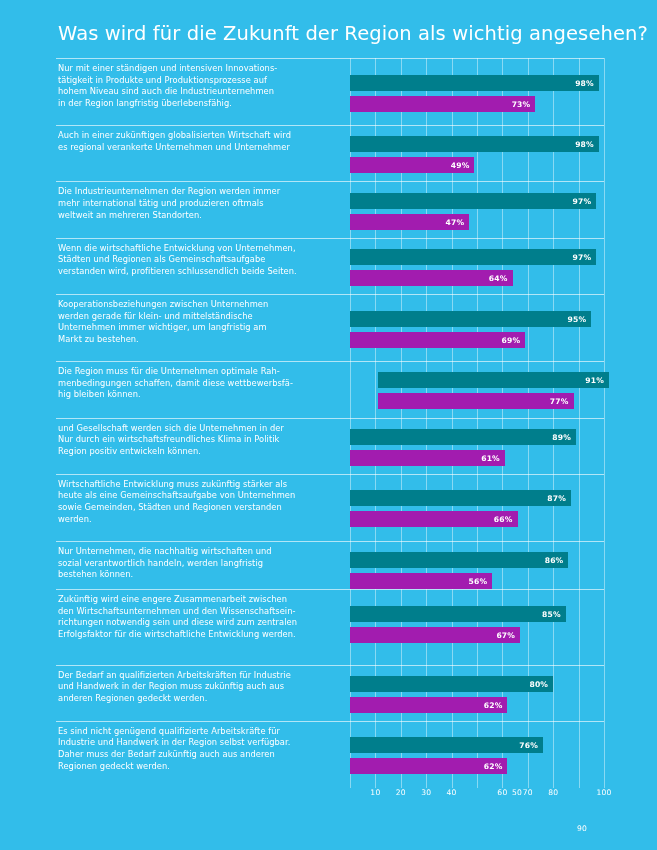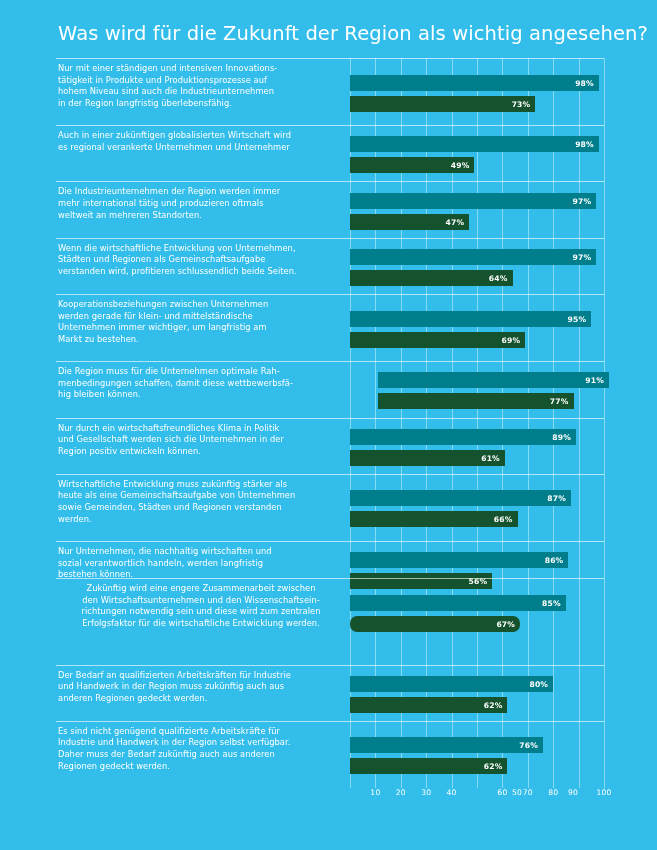--- a/index.html
+++ b/index.html
@@ -84,21 +84,21 @@
     position: absolute;
     right: 5px; top: 50%;
     transform: translateY(-50%);
     font-size: 7.6px;
     color: #ffffff;
     font-weight: bold;
     letter-spacing: .2px;
     white-space: nowrap;
   }
   .bar.primary { background: #007e8c; }
-  .bar.secondary { background: #14532d; }
+  .bar.secondary { background: #a21caf; }
   .bar.secondary .val { color: #ffffff; }
 
   
   .axis {
     position: absolute;
     left: 294px; top: 730px;
     width: 254px; height: 16px;
   }
   .axis .tick {
     position: absolute;
@@ -245,22 +245,22 @@
             <div class="bar primary" style="left: 0px; top: 10.1595px; width: 231.14px;">
               <span class="val">91%</span>
             </div>
             <div class="bar secondary" style="left: 0px; top: 31.1595px; width: 195.58px;">
               <span class="val">77%</span>
             </div>
           </div>
         </div>
         <div class="row" style="top: 359.583px; height: 56.3191px;">
           <div class="label">
+            <div>und Gesellschaft werden sich die Unternehmen in der</div>
             <div>Nur durch ein wirtschaftsfreundliches Klima in Politik</div>
-            <div>und Gesellschaft werden sich die Unternehmen in der</div>
             <div>Region positiv entwickeln können.</div>
           </div>
           <div class="bars" style="height: 56.3191px;">
             <div class="bar primary" style="left: 0px; top: 10.1595px; width: 226.06px;">
               <span class="val">89%</span>
             </div>
             <div class="bar secondary" style="left: 0px; top: 31.1595px; width: 154.94px;">
               <span class="val">61%</span>
             </div>
           </div>
@@ -289,32 +289,32 @@
           </div>
           <div class="bars" style="height: 56.3191px;">
             <div class="bar primary" style="left: 0px; top: 10.1595px; width: 218.44px;">
               <span class="val">86%</span>
             </div>
             <div class="bar secondary" style="left: 0px; top: 31.1595px; width: 142.24px;">
               <span class="val">56%</span>
             </div>
           </div>
         </div>
-        <div class="row" style="top: 520px; height: 75px; text-align: center;">
+        <div class="row" style="top: 531px; height: 75px;">
           <div class="label">
             <div>Zukünftig wird eine engere Zusammenarbeit zwischen</div>
             <div>den Wirtschaftsunternehmen und den Wissenschaftsein-</div>
             <div>richtungen notwendig sein und diese wird zum zentralen</div>
             <div>Erfolgsfaktor für die wirtschaftliche Entwicklung werden.</div>
           </div>
           <div class="bars" style="height: 67.1533px;">
             <div class="bar primary" style="left: 0px; top: 15.5766px; width: 215.9px;">
               <span class="val">85%</span>
             </div>
-            <div class="bar secondary" style="left: 0px; top: 36.5766px; width: 170.18px; border-radius: 7px;">
+            <div class="bar secondary" style="left: 0px; top: 36.5766px; width: 170.18px;">
               <span class="val">67%</span>
             </div>
           </div>
         </div>
         <div class="row" style="top: 606.528px; height: 56.3191px;">
           <div class="label">
             <div>Der Bedarf an qualifizierten Arbeitskräften für Industrie</div>
             <div>und Handwerk in der Region muss zukünftig auch aus</div>
             <div>anderen Regionen gedeckt werden.</div>
           </div>
@@ -346,19 +346,19 @@
       </div>
     <div class="axis" id="axis">
         <div class="tick" style="left: 25.4px;">10</div>
         <div class="tick" style="left: 50.8px;">20</div>
         <div class="tick" style="left: 76.2px;">30</div>
         <div class="tick" style="left: 101.6px;">40</div>
         <div class="tick" style="left: 127px; margin-left: 40px;">50</div>
         <div class="tick" style="left: 152.4px;">60</div>
         <div class="tick" style="left: 177.8px;">70</div>
         <div class="tick" style="left: 203.2px;">80</div>
-        <div class="tick" style="left: 223px;">90</div>
+        <div class="tick" style="left: 232px; margin-top: 36px;">90</div>
         <div class="tick" style="left: 254px;">100</div>
       </div>
   </div>
 
 
 </div>
 
 </body></html>

